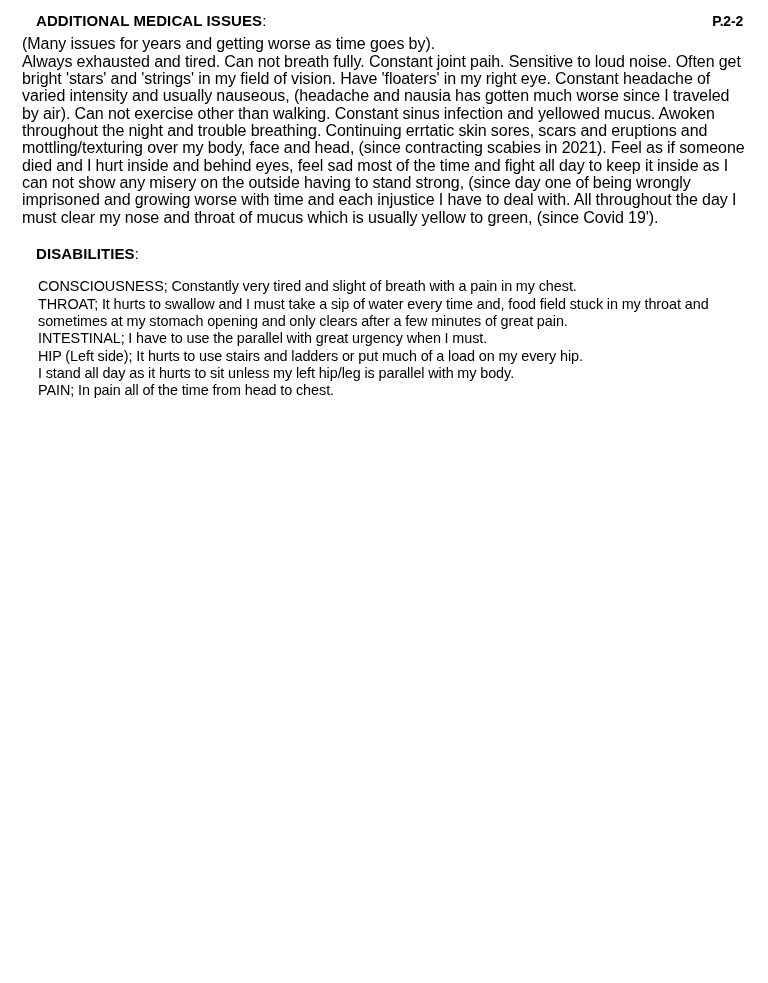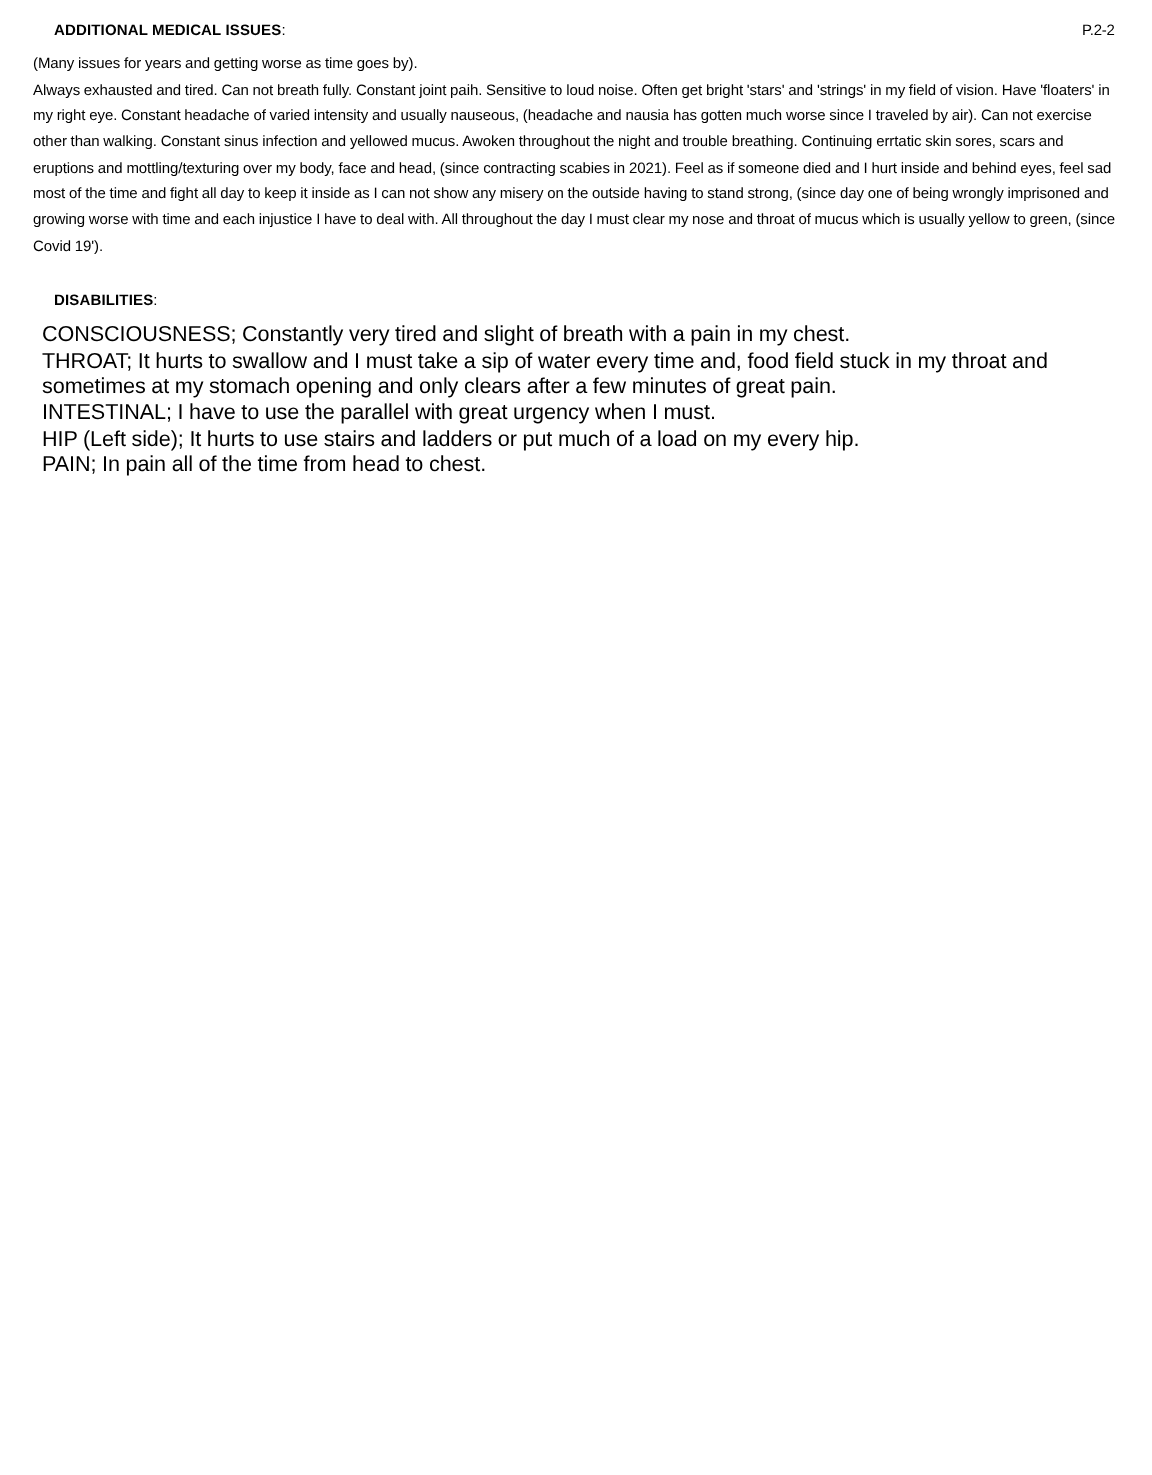--- a/index.html
+++ b/index.html
@@ -33,58 +33,58 @@
   
   .section-head-row {
     display: flex;
     align-items: baseline;
     justify-content: space-between;
     width: 100%;
     line-height: 17.3px;
     margin: 0 0 5px 0;
   }
   .section-title {
-    font-size: 10px;
+    font-size: 15px;
     font-weight: bold;
     letter-spacing: 0.1px;
     padding-left: 14px;
     white-space: nowrap;
   }
   .section-title .colon {
     font-weight: normal;
   }
   .page-marker {
-    font-size: 10px;
-    font-weight: normal;
+    font-size: 14px;
+    font-weight: bold;
     letter-spacing: -0.2px;
     white-space: nowrap;
     padding-right: 3px;
   }
   
   .body-para {
-    font-size: 10px;
+    font-size: 16px;
     line-height: 17.35px;
     margin: 0;
     text-align: left;
     word-spacing: -0.2px;
     letter-spacing: -0.05px;
   }
   .section-gap {
     height: 19px;
   }
   
   .section-head-row.solo {
     justify-content: flex-start;
     margin-bottom: 4px;
     text-align: right;
   }
   .disability-list {
     font-size: 14.4px;
     line-height: 17.35px;
-    margin: 6px;
+    margin: 16px;
     letter-spacing: -0.05px;
     word-spacing: -0.2px;
   }
   .disability-line {
     margin: 0;
   }
 </style>
 </head>
 <body style="background: rgb(255, 255, 255); color: rgb(0, 0, 0);">
 
@@ -103,17 +103,18 @@
 
     <div class="section-head-row solo">
       <span class="section-title"><span>DISABILITIES</span><span class="colon">:</span></span>
     </div>
 
     <div class="disability-list">
       <p class="disability-line">CONSCIOUSNESS; Constantly very tired and slight of breath with a pain in my chest.</p>
       <p class="disability-line">THROAT; It hurts to swallow and I must take a sip of water every time and, food field stuck in my throat and sometimes at my stomach opening and only clears after a few minutes of great pain.</p>
       <p class="disability-line">INTESTINAL; I have to use the parallel with great urgency when I must.</p>
       <p class="disability-line">HIP (Left side); It hurts to use stairs and ladders or put much of a load on my every hip.</p>
+      <p class="disability-line">I stand all day as it hurts to sit unless my left hip/leg is parallel with my body.</p>
       <p class="disability-line">PAIN; In pain all of the time from head to chest.</p>
     </div>
 
   </div>
 </div>
 
 </body></html>

